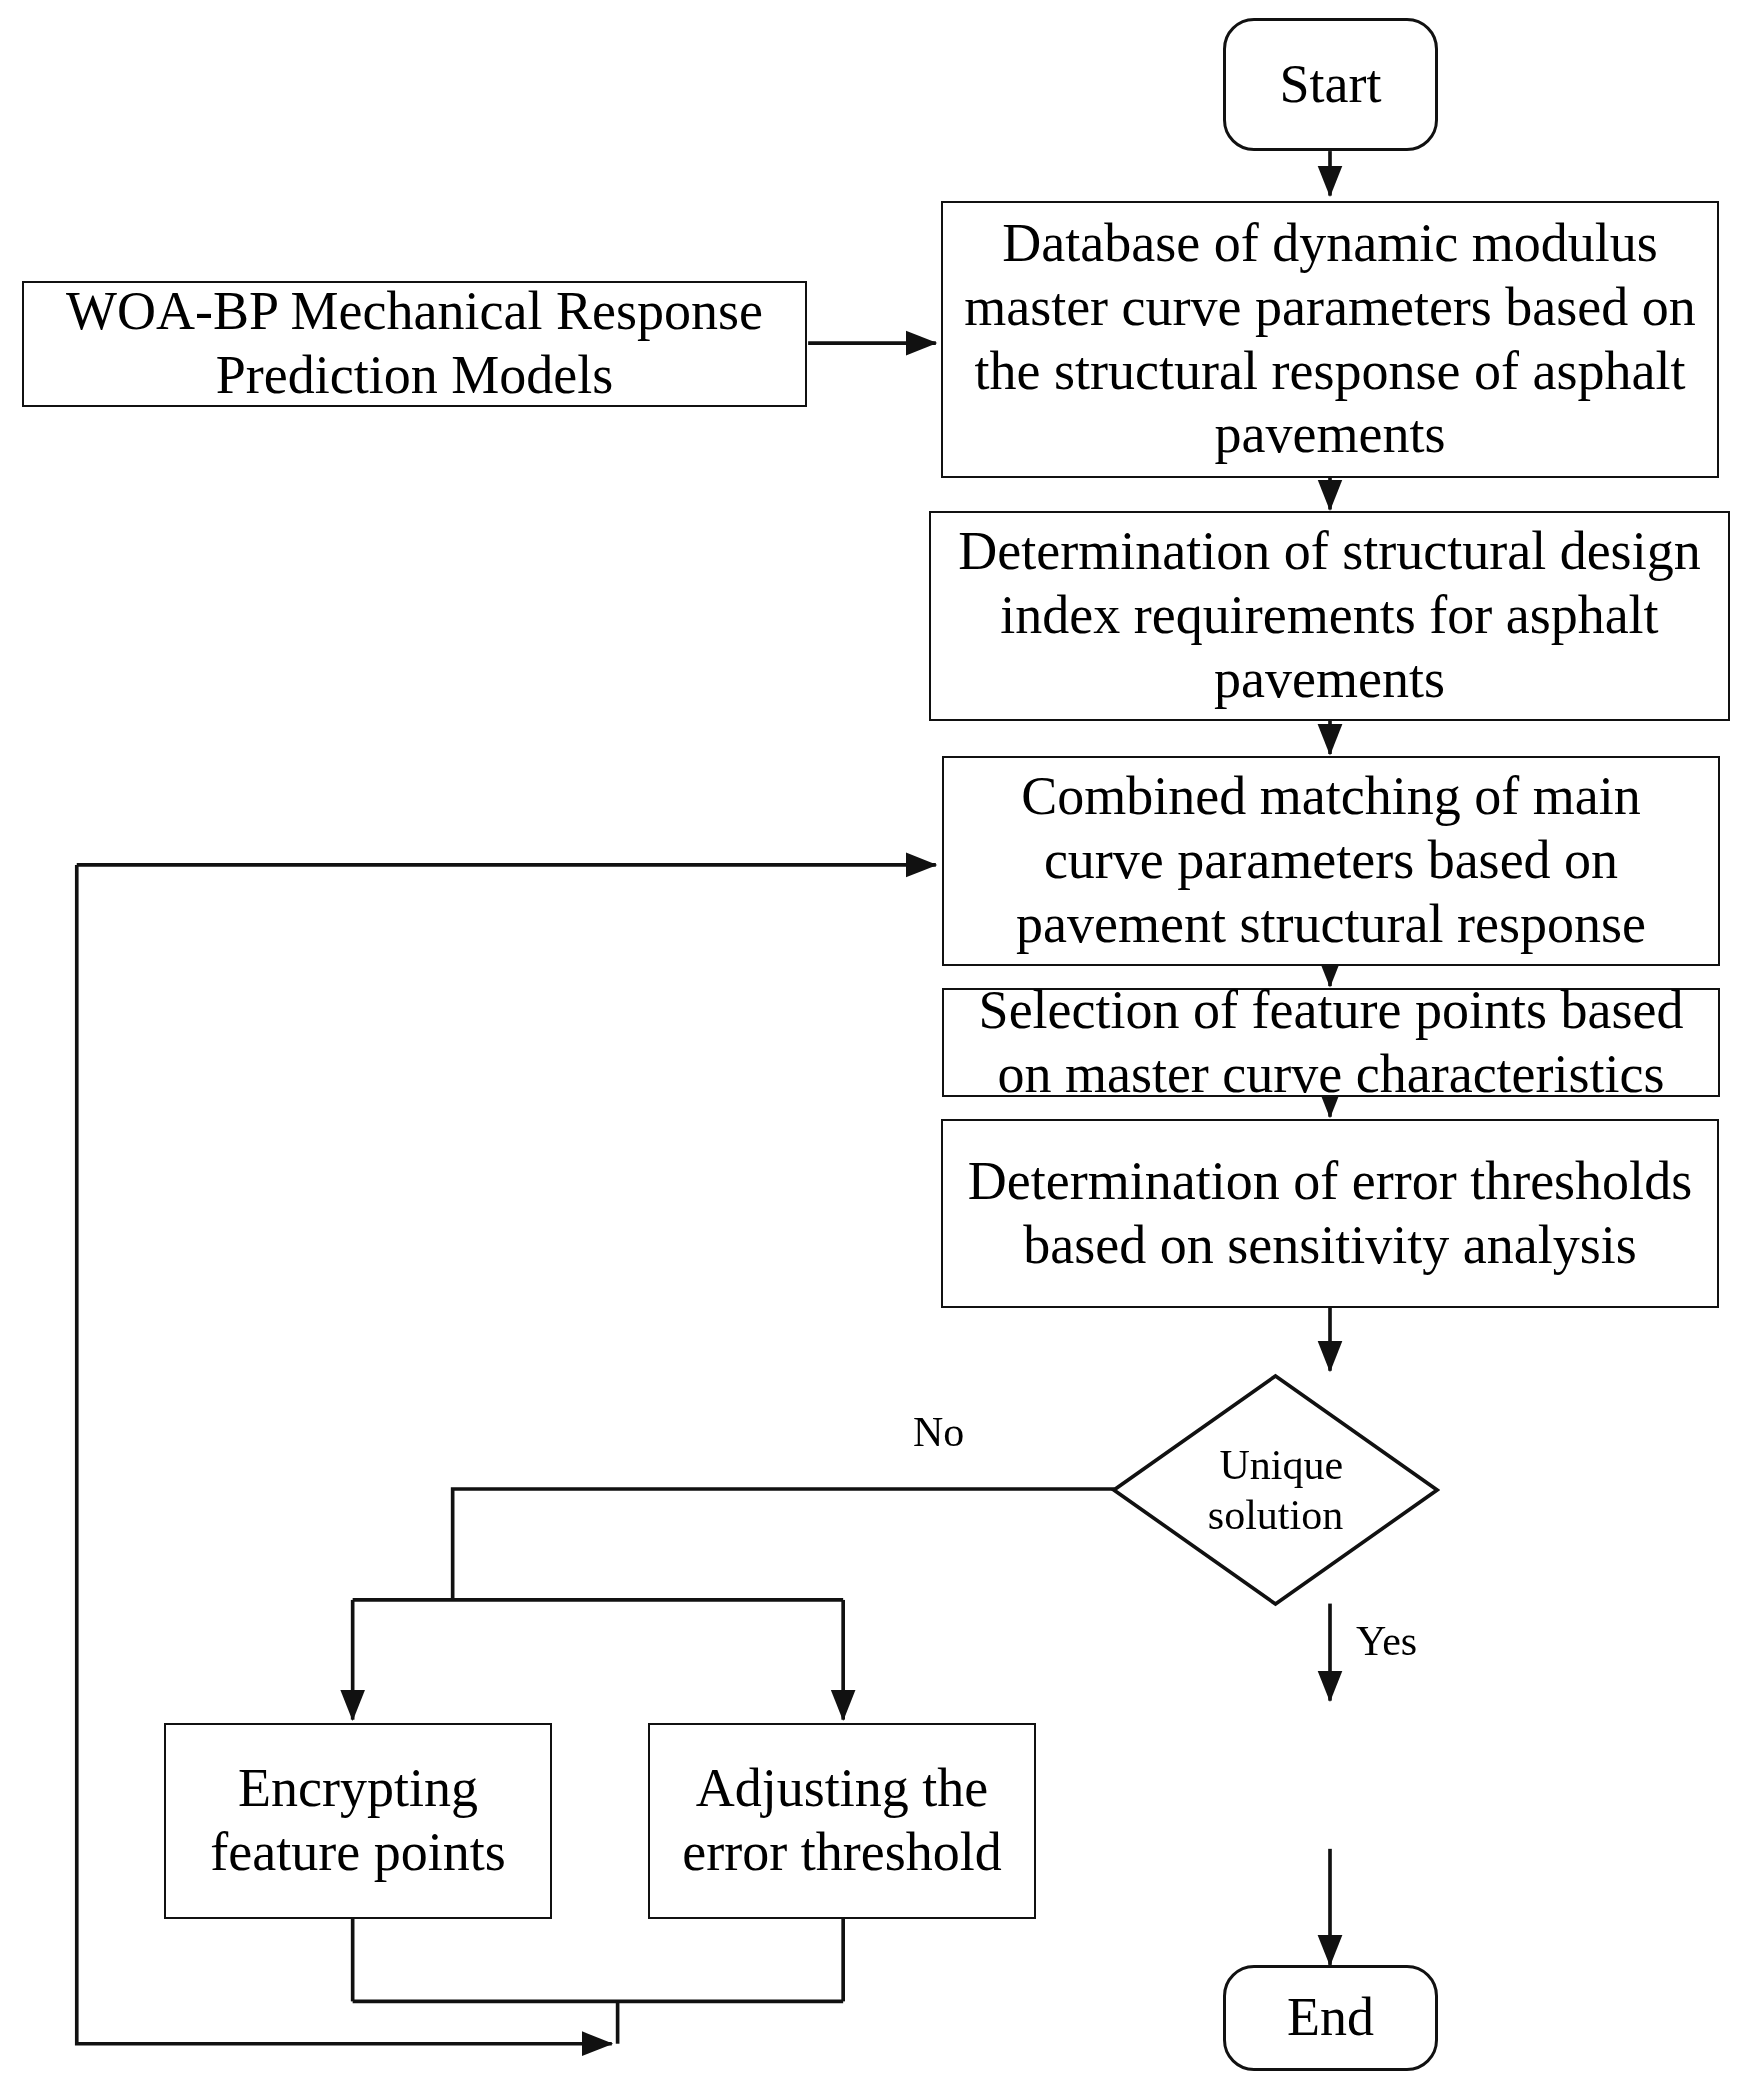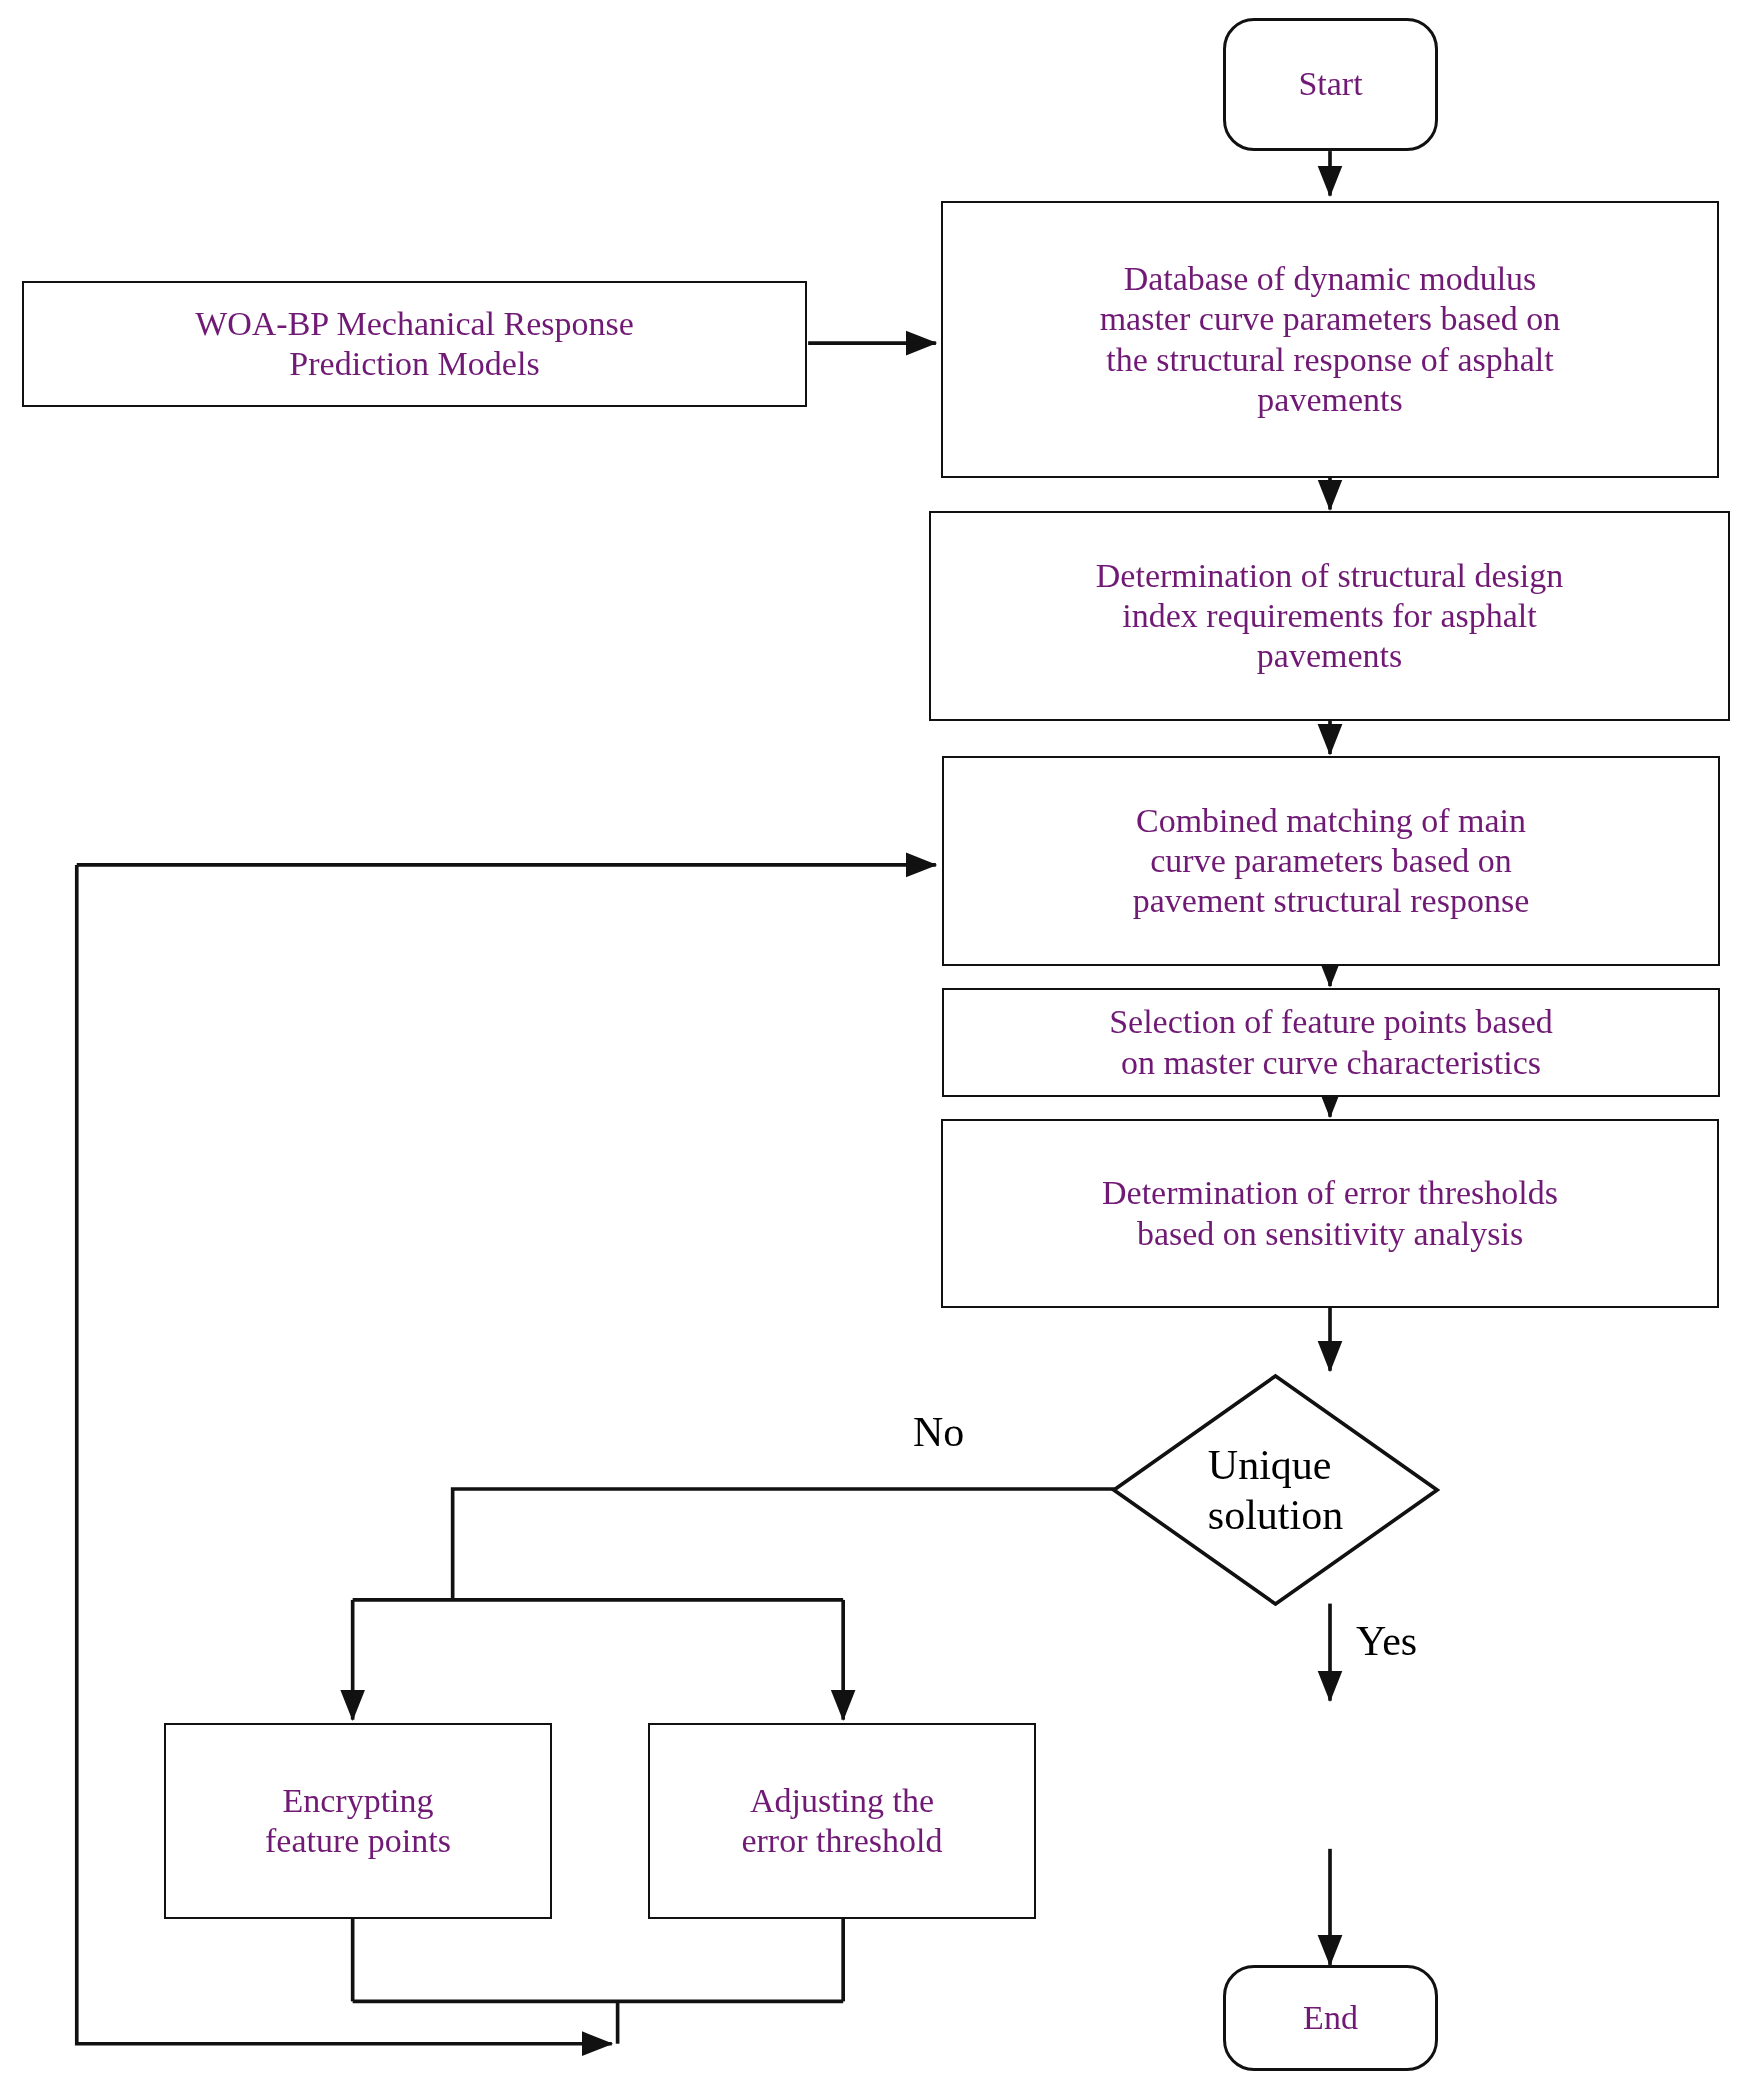--- a/index.html
+++ b/index.html
@@ -28,23 +28,23 @@
   }
   .node {
     position: absolute;
     box-sizing: border-box;
     background: #ffffff;
     border: 2.9px solid #111111;
     display: flex;
     align-items: center;
     justify-content: center;
     text-align: center;
-    color: #701a75;
+    color: #000000;
     line-height: 1.18;
-    font-size: 34px;
+    font-size: 54px;
     padding: 2.9px 10.2px;
   }
   .node .txt {
     display: block;
     width: 100%;
     white-space: pre-line;
   }
   .terminator {
     border-radius: 31px;
     border-width: 3.7px;
@@ -59,21 +59,21 @@
   }
   .diamond-label {
     position: absolute;
     left: 0;
     top: 0;
     width: 100%;
     height: 100%;
     display: flex;
     align-items: center;
     justify-content: center;
-    text-align: left;
+    text-align: right;
     font-size: 42px;
     line-height: 1.2;
     color: #000000;
     white-space: pre-line;
   }
   .edge-label {
     position: absolute;
     font-size: 42px;
     color: #000000;
     white-space: nowrap;

